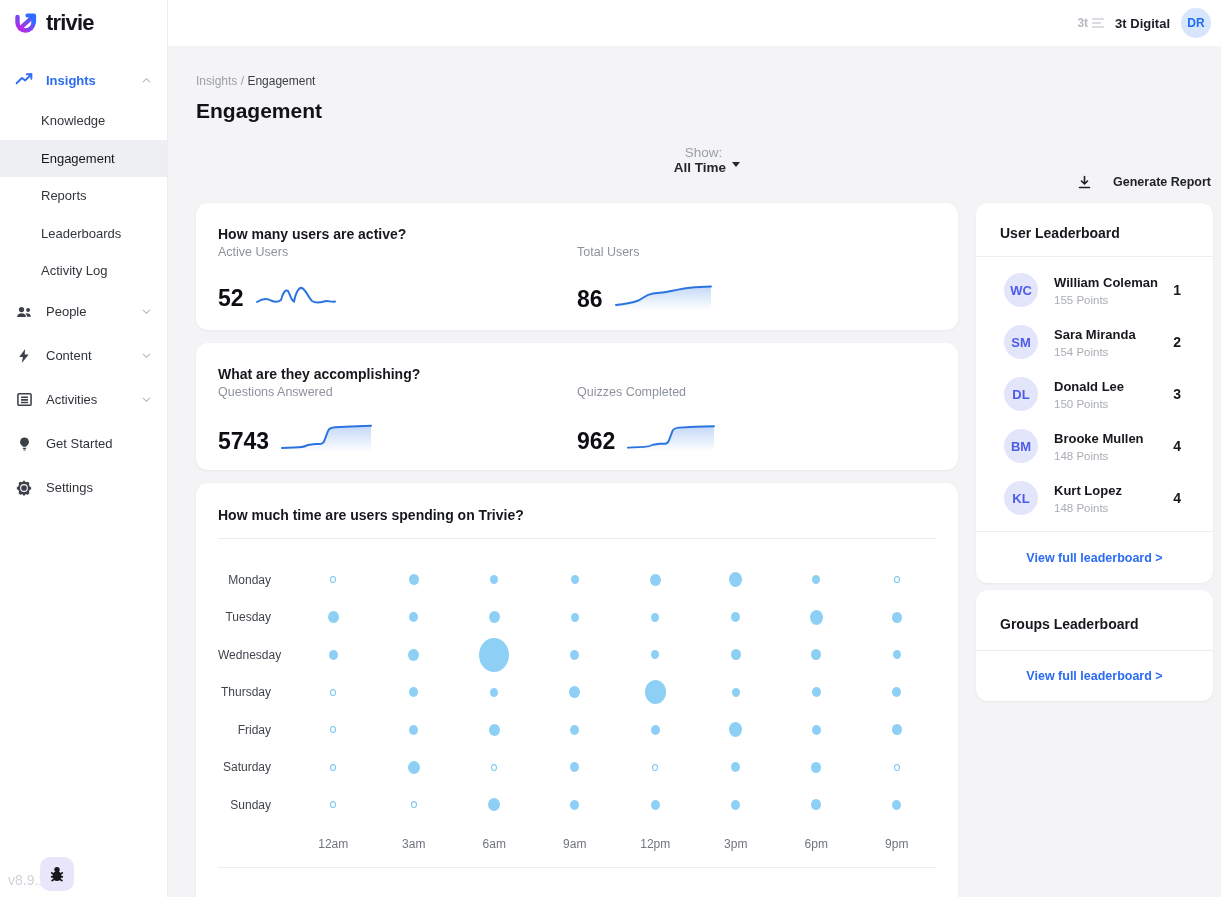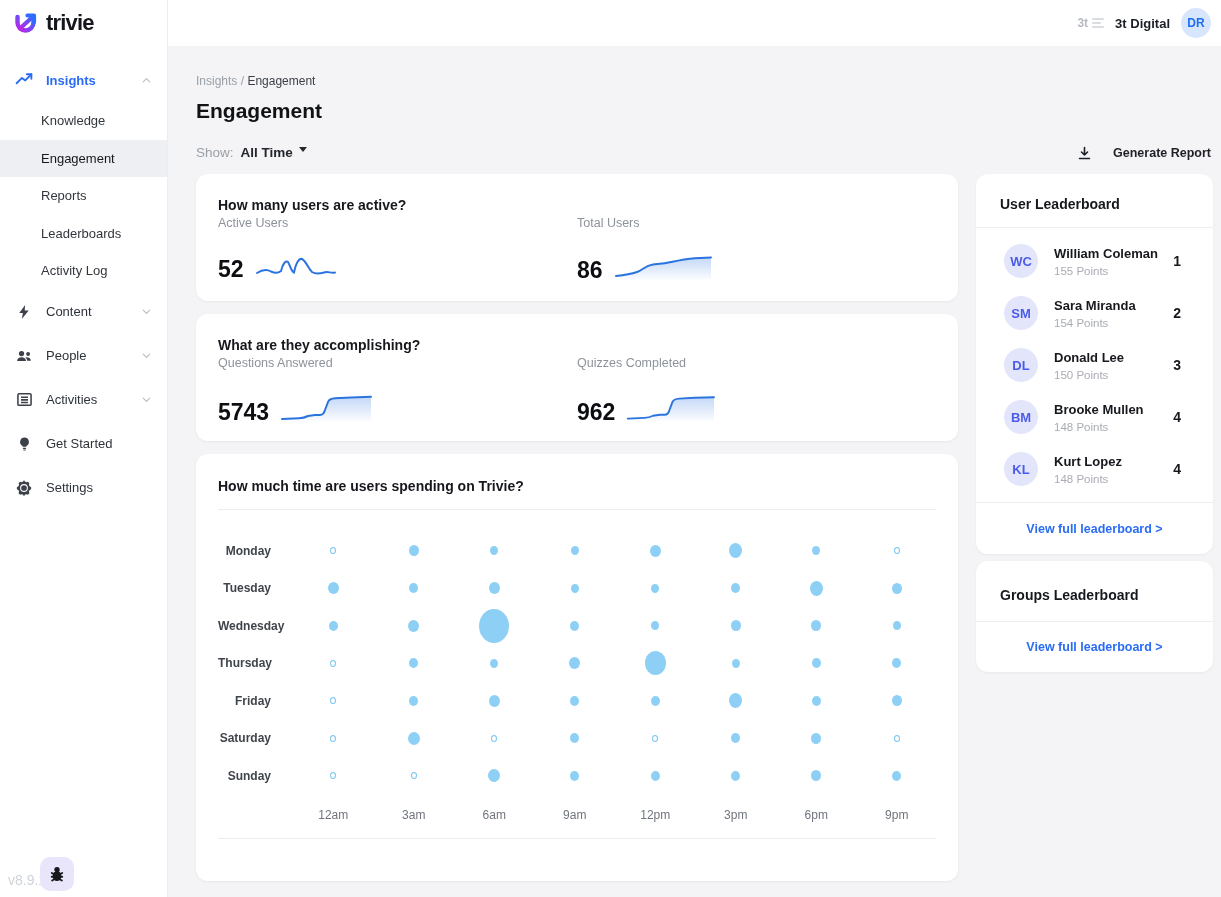--- a/index.html
+++ b/index.html
@@ -36,21 +36,21 @@
   .mini-lines i:nth-child(1){ width:12px; } .mini-lines i:nth-child(2){ width:9px; } .mini-lines i:nth-child(3){ width:12px; }
   .org-name { font-size:13px; font-weight:700; color:#1c1f26; cursor:pointer; }
   .topbar-avatar { width:30px; height:30px; border-radius:50%; background:#d7e6fd; color:#1f6ef5;
                    font-size:12px; font-weight:700; display:flex; align-items:center; justify-content:center; cursor:pointer; }
 
   .main { flex:1; background:#f4f4f6; padding:28px 6px 0 28px; overflow:hidden; }
   .crumb { font-size:12px; }
   .crumb .dim { color:#9aa0a8; }
   .crumb .cur { color:#3a3f47; }
   .page-title { font-size:21px; font-weight:700; color:#101216; margin-top:11px; }
-  .filter-row { display:flex; align-items:center; margin-top:22px; padding-right:4px; }
+  .filter-row { display:flex; align-items:center; margin-top:22px; padding-right:4px;flex-direction:column; }
   .show-label { color:#9aa0a8; font-size:13.5px; }
   .show-value { color:#24272e; font-size:13.5px; font-weight:700; margin-left:7px; cursor:pointer;
                 display:flex; gap:6px; }
   .caret-down { width:0; height:0; border-left:4px solid transparent; border-right:4px solid transparent;
                 border-top:5px solid #24272e; margin-top:2px; }
   .gen-report { margin-left:auto; display:flex; align-items:center; gap:22px; font-size:12.5px;
                 font-weight:700; color:#1d2026; cursor:pointer; background:none; border:none;
                 font-family:inherit; }
 
   .columns { display:flex; gap:18px; margin-top:14px; align-items:flex-start; }
@@ -66,21 +66,21 @@
   .metric { width:50%; }
   .metric-label { font-size:12.5px; color:#8d939b; margin-top:3px; }
   .metric-row { display:flex; align-items:flex-end; gap:10px; margin-top:24px; }
   .metric-value { font-size:23px; font-weight:700; color:#0c0e12; line-height:0.9; }
   .spark { display:block; }
 
   
   .chart-card { height:427px; padding:24px 22px 0; }
   .chart-divider { height:1px; background:#ecedef; margin-top:15px; }
   .bubble-grid { margin-top:22px; }
-  .brow { display:grid; grid-template-columns:75px repeat(8, 80.5px); align-items:center; height:37.5px;font-weight:bold; }
+  .brow { display:grid; grid-template-columns:75px repeat(8, 80.5px); align-items:center; height:37.5px; }
   .dlabel { font-size:12px; color:#40454c; text-align:right; padding-right:22px; white-space:nowrap; }
   .bcell { display:flex; align-items:center; justify-content:center; }
   .bubble { border-radius:50%; }
   .axis-row { display:grid; grid-template-columns:75px repeat(8, 80.5px); margin-top:13px; }
   .axis-label { text-align:center; font-size:12px; color:#70757d; }
   .chart-bottom-divider { height:1px; background:#ecedef; margin-top:16px; }
 
   
   .lb-card { }
   .lb-title { padding:22px 24px 15px; font-size:14px; font-weight:700; color:#16181d; }
@@ -145,41 +145,41 @@
           <span>Reports</span>
         </div>
         <div class="nav-child">
           <span>Leaderboards</span>
         </div>
         <div class="nav-child">
           <span>Activity Log</span>
         </div>
         <div class="nav-item">
           <span class="nav-icon">
-            <svg width="16" height="18" viewBox="0 0 22 22" fill="#3c4149">
-              <path d="M12.5 1.5 L4.5 12.5 h5 L8 20.5 L17.5 9 h-5.5 z"></path>
-            </svg>
-          </span>
-          <span>Content</span>
-          <span class="chev">
-            <svg width="13" height="13" viewBox="0 0 24 24" fill="none" stroke="#b9bdc4" stroke-width="2.2" stroke-linecap="round" stroke-linejoin="round">
-              <path d="M6 9.5 L12 15.5 L18 9.5"></path>
-            </svg>
-          </span>
-        </div>
-        <div class="nav-item">
-          <span class="nav-icon">
             <svg width="19" height="18" viewBox="0 0 22 22" fill="#3c4149">
               <circle cx="8" cy="8" r="3.2"></circle>
               <path d="M2.5 17 c0-3 2.5-4.6 5.5-4.6 s5.5 1.6 5.5 4.6 z"></path>
               <circle cx="16" cy="8.6" r="2.4"></circle>
               <path d="M14.2 12.6 c2.8 0 5.2 1.4 5.2 4.1 h-4.6 c0-1.7-.8-3-2.2-3.7z"></path>
             </svg>
           </span>
           <span>People</span>
+          <span class="chev">
+            <svg width="13" height="13" viewBox="0 0 24 24" fill="none" stroke="#b9bdc4" stroke-width="2.2" stroke-linecap="round" stroke-linejoin="round">
+              <path d="M6 9.5 L12 15.5 L18 9.5"></path>
+            </svg>
+          </span>
+        </div>
+        <div class="nav-item">
+          <span class="nav-icon">
+            <svg width="16" height="18" viewBox="0 0 22 22" fill="#3c4149">
+              <path d="M12.5 1.5 L4.5 12.5 h5 L8 20.5 L17.5 9 h-5.5 z"></path>
+            </svg>
+          </span>
+          <span>Content</span>
           <span class="chev">
             <svg width="13" height="13" viewBox="0 0 24 24" fill="none" stroke="#b9bdc4" stroke-width="2.2" stroke-linecap="round" stroke-linejoin="round">
               <path d="M6 9.5 L12 15.5 L18 9.5"></path>
             </svg>
           </span>
         </div>
         <div class="nav-item">
           <span class="nav-icon">
             <svg width="17" height="17" viewBox="0 0 22 22" fill="none" stroke="#3c4149" stroke-width="2">
               <rect x="2.5" y="3.5" width="17" height="15" rx="1.5"></rect>

